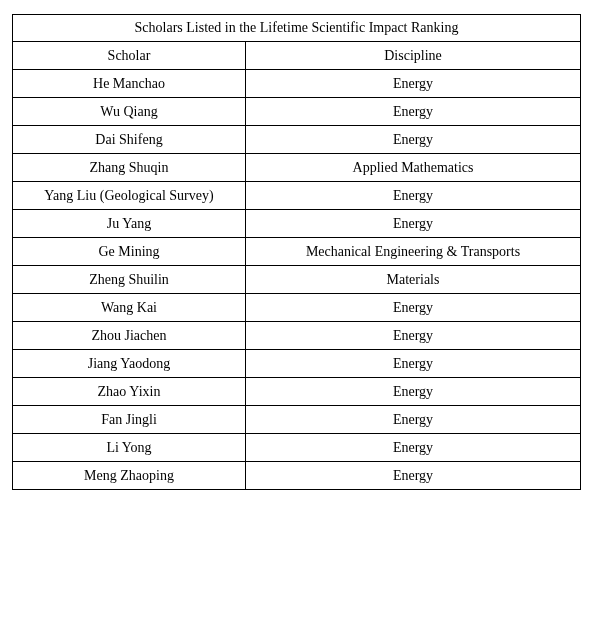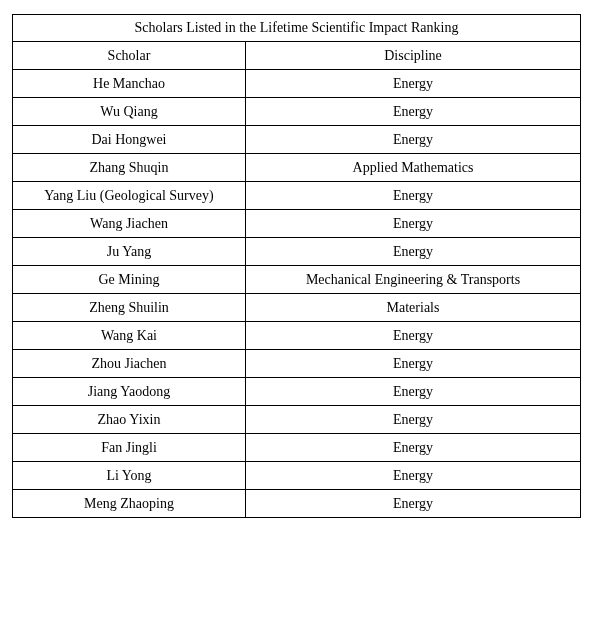--- a/index.html
+++ b/index.html
@@ -62,33 +62,29 @@
   <tbody id="table-body">
       <tr>
         <td>He Manchao</td>
         <td>Energy</td>
       </tr>
       <tr>
         <td>Wu Qiang</td>
         <td>Energy</td>
       </tr>
       <tr>
-        <td>Dai Hongwei</td>
+        <td>Dai Shifeng</td>
         <td>Energy</td>
       </tr>
       <tr>
         <td>Zhang Shuqin</td>
         <td>Applied Mathematics</td>
       </tr>
       <tr>
         <td>Yang Liu (Geological Survey)</td>
-        <td>Energy</td>
-      </tr>
-      <tr>
-        <td>Wang Jiachen</td>
         <td>Energy</td>
       </tr>
       <tr>
         <td>Ju Yang</td>
         <td>Energy</td>
       </tr>
       <tr>
         <td>Ge Mining</td>
         <td>Mechanical Engineering &amp; Transports</td>
       </tr>

